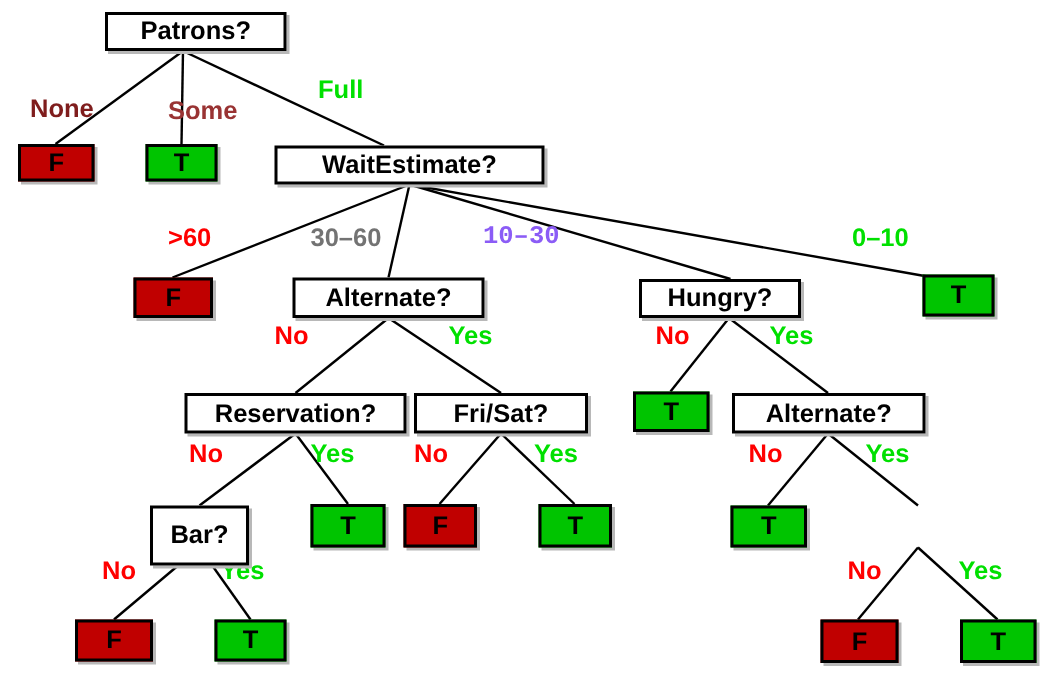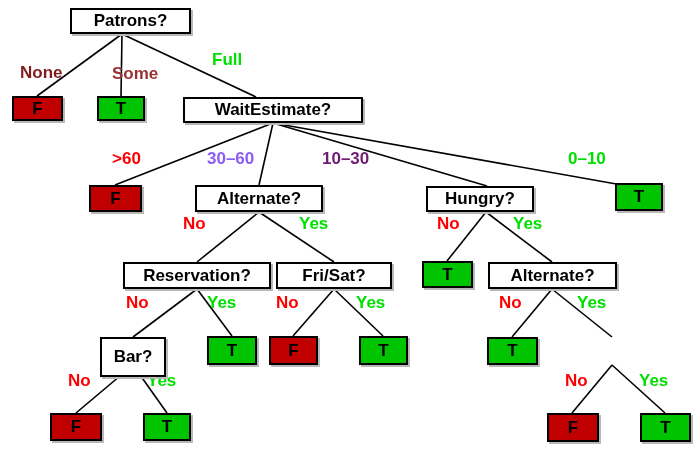--- a/index.html
+++ b/index.html
@@ -68,22 +68,22 @@
     <line x1="133" y1="365" x2="167" y2="413"></line>
     <line x1="612" y1="365" x2="572" y2="413"></line>
     <line x1="612" y1="365" x2="665" y2="413"></line>
   </svg>
 
   <span class="blabel" style="left: 20px; top: 51px; color: #7f1d1d; margin-top: 13px;">None</span>
   <span class="blabel" style="left: 112px; top: 65px; color: rgb(153, 51, 51);">Some</span>
   <span class="blabel" style="left: 212px; top: 51px; color: rgb(0, 224, 0);">Full</span>
 
   <span class="blabel" style="left: 112px; top: 150px; color: rgb(255, 0, 0);">&gt;60</span>
-  <span class="blabel" style="left: 207px; top: 150px; color: #8b5cf6;">30–60</span>
-  <span class="blabel" style="left: 322px; top: 150px; color: #701a75;">10–30</span>
+  <span class="blabel" style="left: 207px; top: 150px; color: #737373;">30–60</span>
+  <span class="blabel" style="left: 322px; top: 150px; color: #8b5cf6; font-family: Liberation Mono, monospace;">10–30</span>
   <span class="blabel" style="left: 568px; top: 150px; color: rgb(0, 224, 0);">0–10</span>
 
   <span class="blabel" style="left: 183px; top: 215px; color: rgb(255, 0, 0);">No</span>
   <span class="blabel" style="left: 299px; top: 215px; color: rgb(0, 224, 0);">Yes</span>
   <span class="blabel" style="left: 437px; top: 215px; color: rgb(255, 0, 0);">No</span>
   <span class="blabel" style="left: 513px; top: 215px; color: rgb(0, 224, 0);">Yes</span>
 
   <span class="blabel" style="left: 126px; top: 294px; color: rgb(255, 0, 0);">No</span>
   <span class="blabel" style="left: 207px; top: 294px; color: rgb(0, 224, 0);">Yes</span>
   <span class="blabel" style="left: 276px; top: 294px; color: rgb(255, 0, 0);">No</span>

